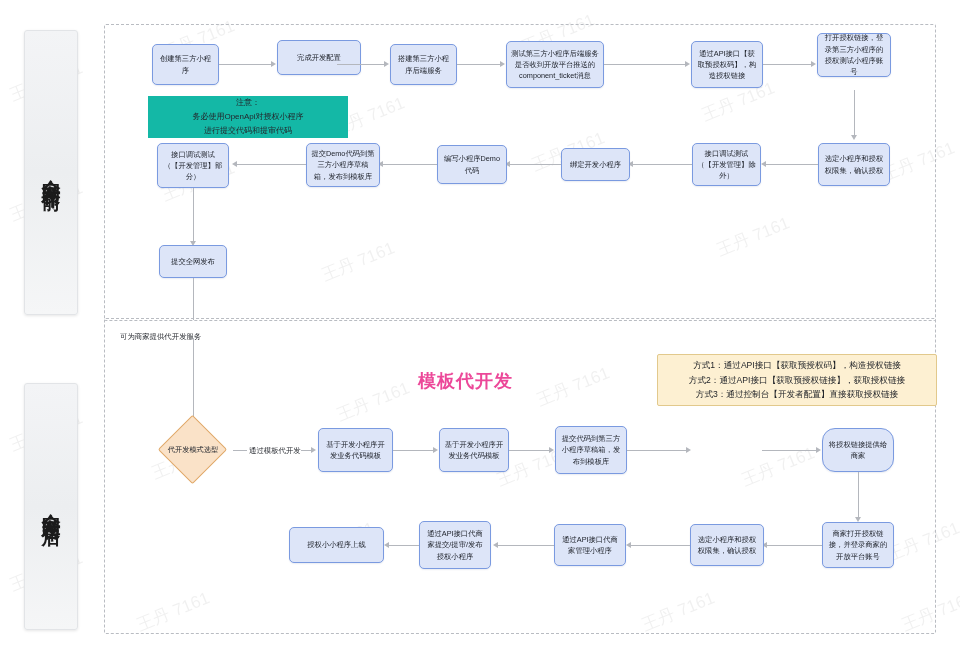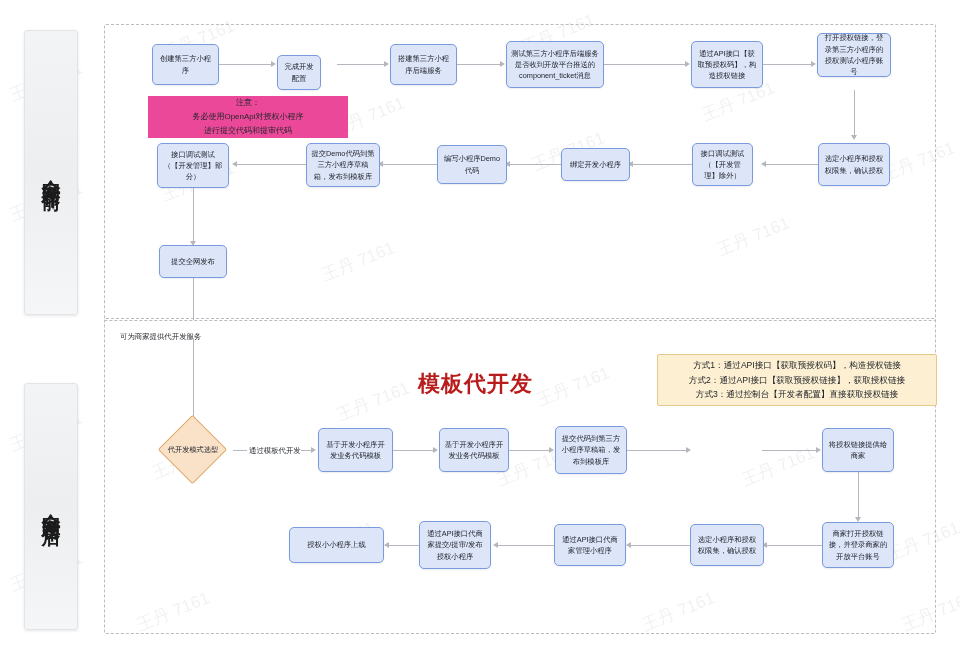--- a/index.html
+++ b/index.html
@@ -62,21 +62,21 @@
     font-size: 7.3px;
     line-height: 1.55;
     color: #20242c;
     padding: 2px 4px;
     box-shadow: 0 1px 1.5px rgba(60,80,140,0.10);
   }
 
   
   .note {
     position: absolute;
-    background: #ec4899;
+    background: #14b8a6;
     border: none;
     display: flex; align-items: center; justify-content: center;
     text-align: center;
     font-size: 8px;
     line-height: 1.72;
     color: #23262c;
     padding: 4px 6px;
   }
   .infobox {
     position: absolute;
@@ -107,23 +107,23 @@
     display: flex; align-items: center; justify-content: center;
     text-align: center;
     font-size: 7.2px;
     line-height: 1.55;
     color: #20242c;
   }
 
   
   .bigtitle {
     position: absolute;
-    font-size: 22px;
+    font-size: 18px;
     font-weight: 700;
-    color: #b91c1c;
+    color: #ec4899;
     letter-spacing: 1px;
     white-space: nowrap;
   }
   .freetext {
     position: absolute;
     font-size: 7.4px;
     color: #2a2d33;
     white-space: nowrap;
   }
 
@@ -173,21 +173,21 @@
 
   <div class="frame" style="left:104px; top:24px; width:832px; height:297px;"></div>
   <div class="frame" style="left:104px; top:318px; width:832px; height:316px;"></div>
 
   <div class="node" style="left:152px; top:44px; width:67px; height:41px;">
     <span>创建第三方小程序</span>
   </div>
   <div class="line-h" style="left:219px; top:64px; width:54px;"></div>
   <div class="arw r" style="left:271px; top:61px;"></div>
 
-  <div class="node" style="left:277px; top:55px; width:44px; height:35px;">
+  <div class="node" style="left:277px; top:40px; width:84px; height:35px;">
     <span>完成开发配置</span>
   </div>
   <div class="line-h" style="left:337px; top:64px; width:49px;"></div>
   <div class="arw r" style="left:384px; top:61px;"></div>
 
   <div class="node" style="left:390px; top:44px; width:67px; height:41px;">
     <span>搭建第三方小程序后端服务</span>
   </div>
   <div class="line-h" style="left:457px; top:64px; width:45px;"></div>
   <div class="arw r" style="left:500px; top:61px;"></div>
@@ -216,21 +216,21 @@
     <div>务必使用OpenApi对授权小程序</div>
     <div>进行提交代码和提审代码</div>
   </div>
 
   <div class="node" style="left:818px; top:143px; width:72px; height:43px;">
     <span>选定小程序和授权权限集，确认授权</span>
   </div>
   <div class="line-h" style="left:763px; top:164px; width:55px;"></div>
   <div class="arw l" style="left:761px; top:161px;"></div>
 
-  <div class="node" style="left:692px; top:143px; width:61px; height:43px;align-items:center;">
+  <div class="node" style="left:692px; top:143px; width:69px; height:43px;align-items:center;">
     <span>接口调试测试（【开发管理】除外）</span>
   </div>
   <div class="line-h" style="left:630px; top:164px; width:62px;"></div>
   <div class="arw l" style="left:628px; top:161px;"></div>
 
   <div class="node" style="left:561px; top:148px; width:69px; height:33px;">
     <span>绑定开发小程序</span>
   </div>
   <div class="line-h" style="left:507px; top:164px; width:54px;"></div>
   <div class="arw l" style="left:505px; top:161px;"></div>
@@ -294,21 +294,21 @@
 
   <div class="node" style="left:555px; top:426px; width:72px; height:48px;">
     <span>提交代码到第三方小程序草稿箱，发布到模板库</span>
   </div>
   <div class="line-h" style="left:627px; top:450px; width:61px;"></div>
   <div class="arw r" style="left:686px; top:447px;"></div>
 
   <div class="line-h" style="left:762px; top:450px; width:56px;"></div>
   <div class="arw r" style="left:816px; top:447px;"></div>
 
-  <div class="node" style="left:822px; top:428px; width:72px; height:44px;">
+  <div class="node" style="left:822px; top:428px; width:72px; height:44px;border-radius:13px;">
     <span>将授权链接提供给商家</span>
   </div>
 
   <div class="line-v" style="left:858px; top:472px; height:47px;"></div>
   <div class="arw d" style="left:855px; top:517px;"></div>
 
   <div class="node" style="left:822px; top:522px; width:72px; height:46px;">
     <span>商家打开授权链接，并登录商家的开放平台账号</span>
   </div>
   <div class="line-h" style="left:764px; top:545px; width:58px;"></div>

